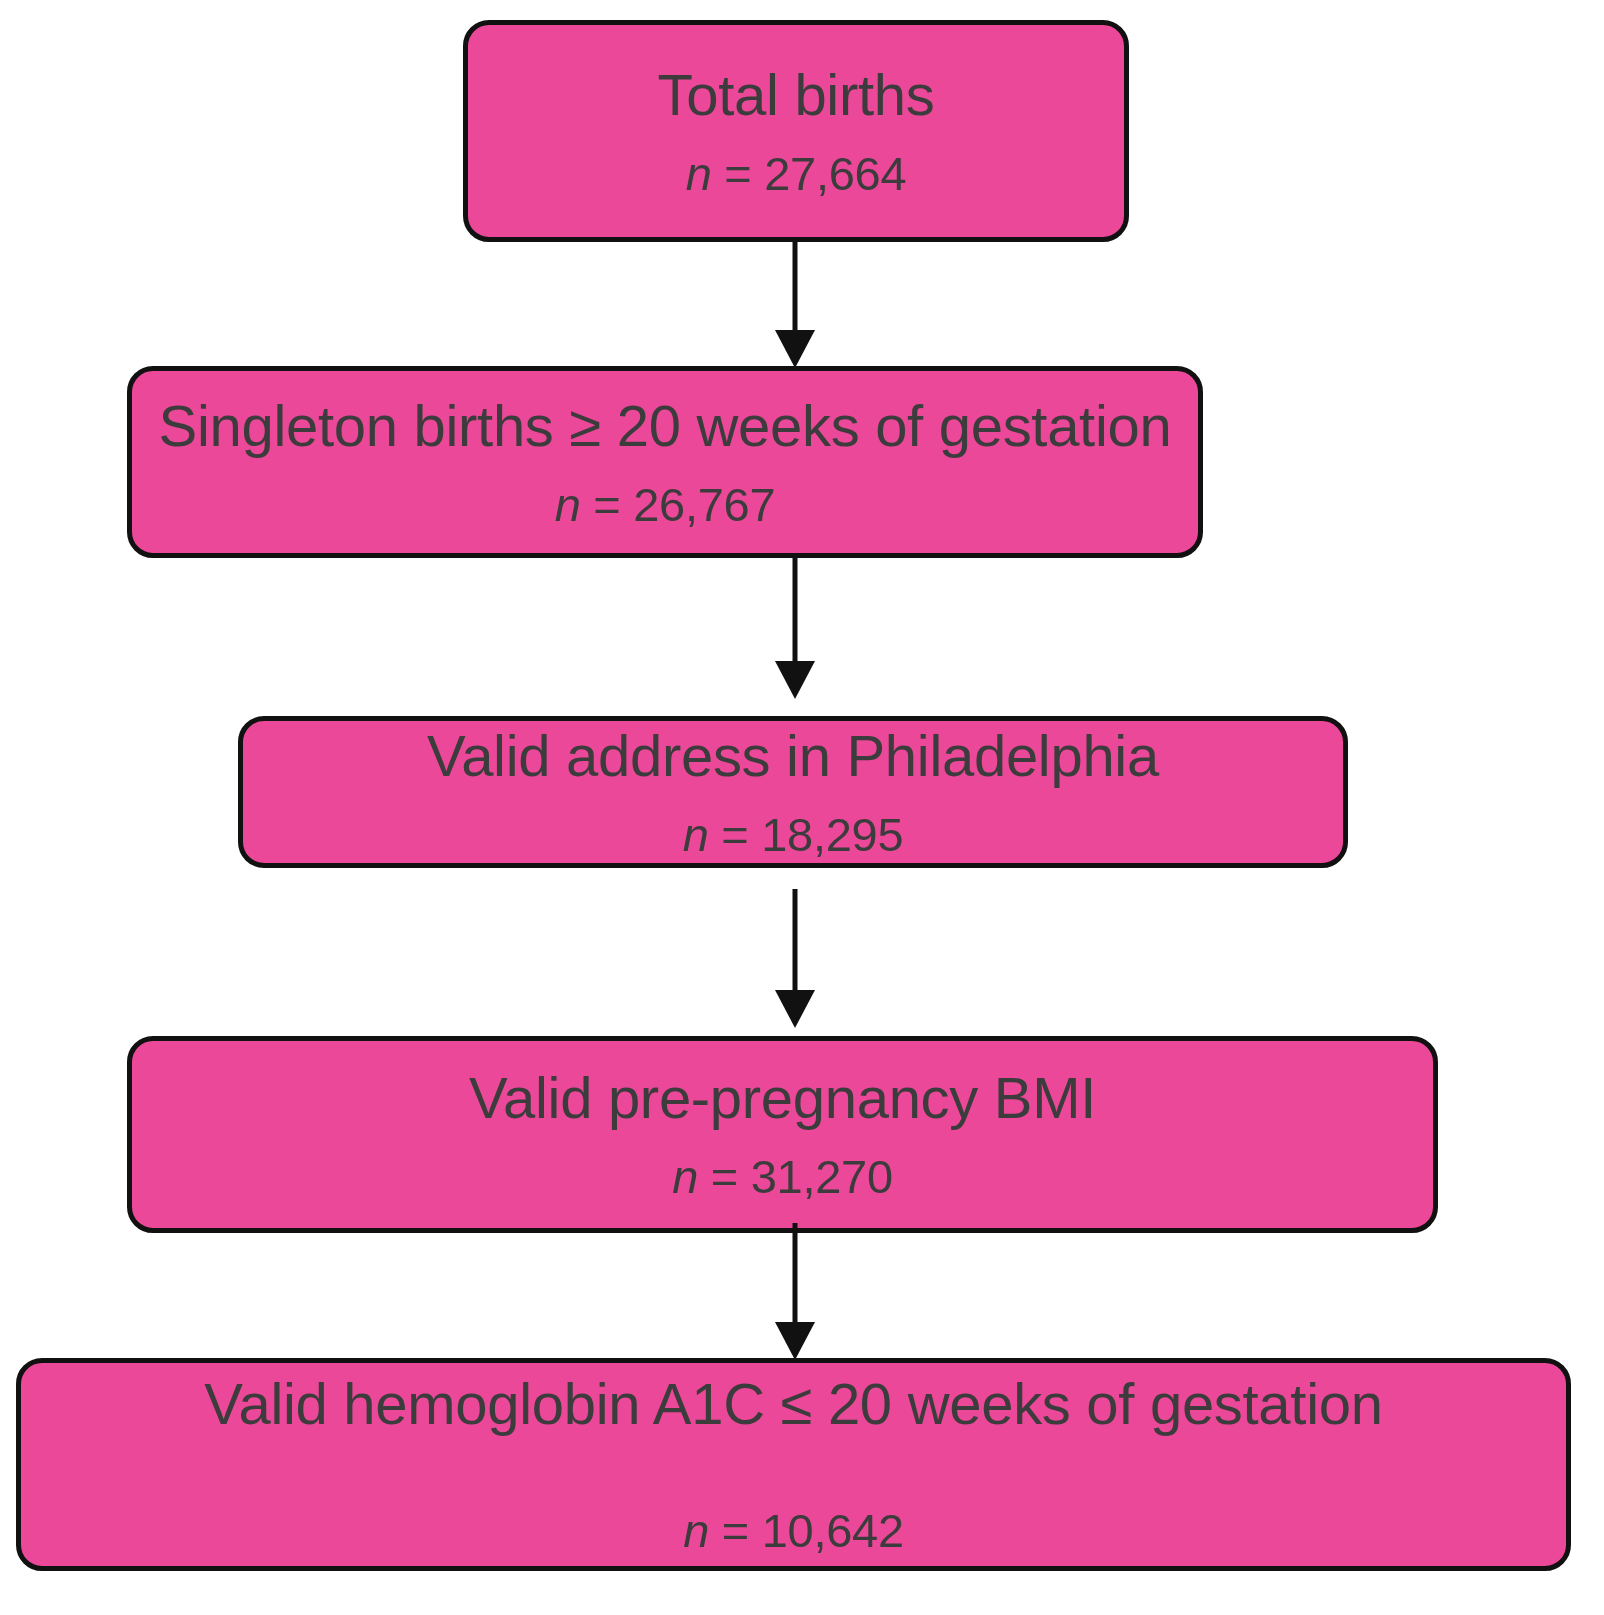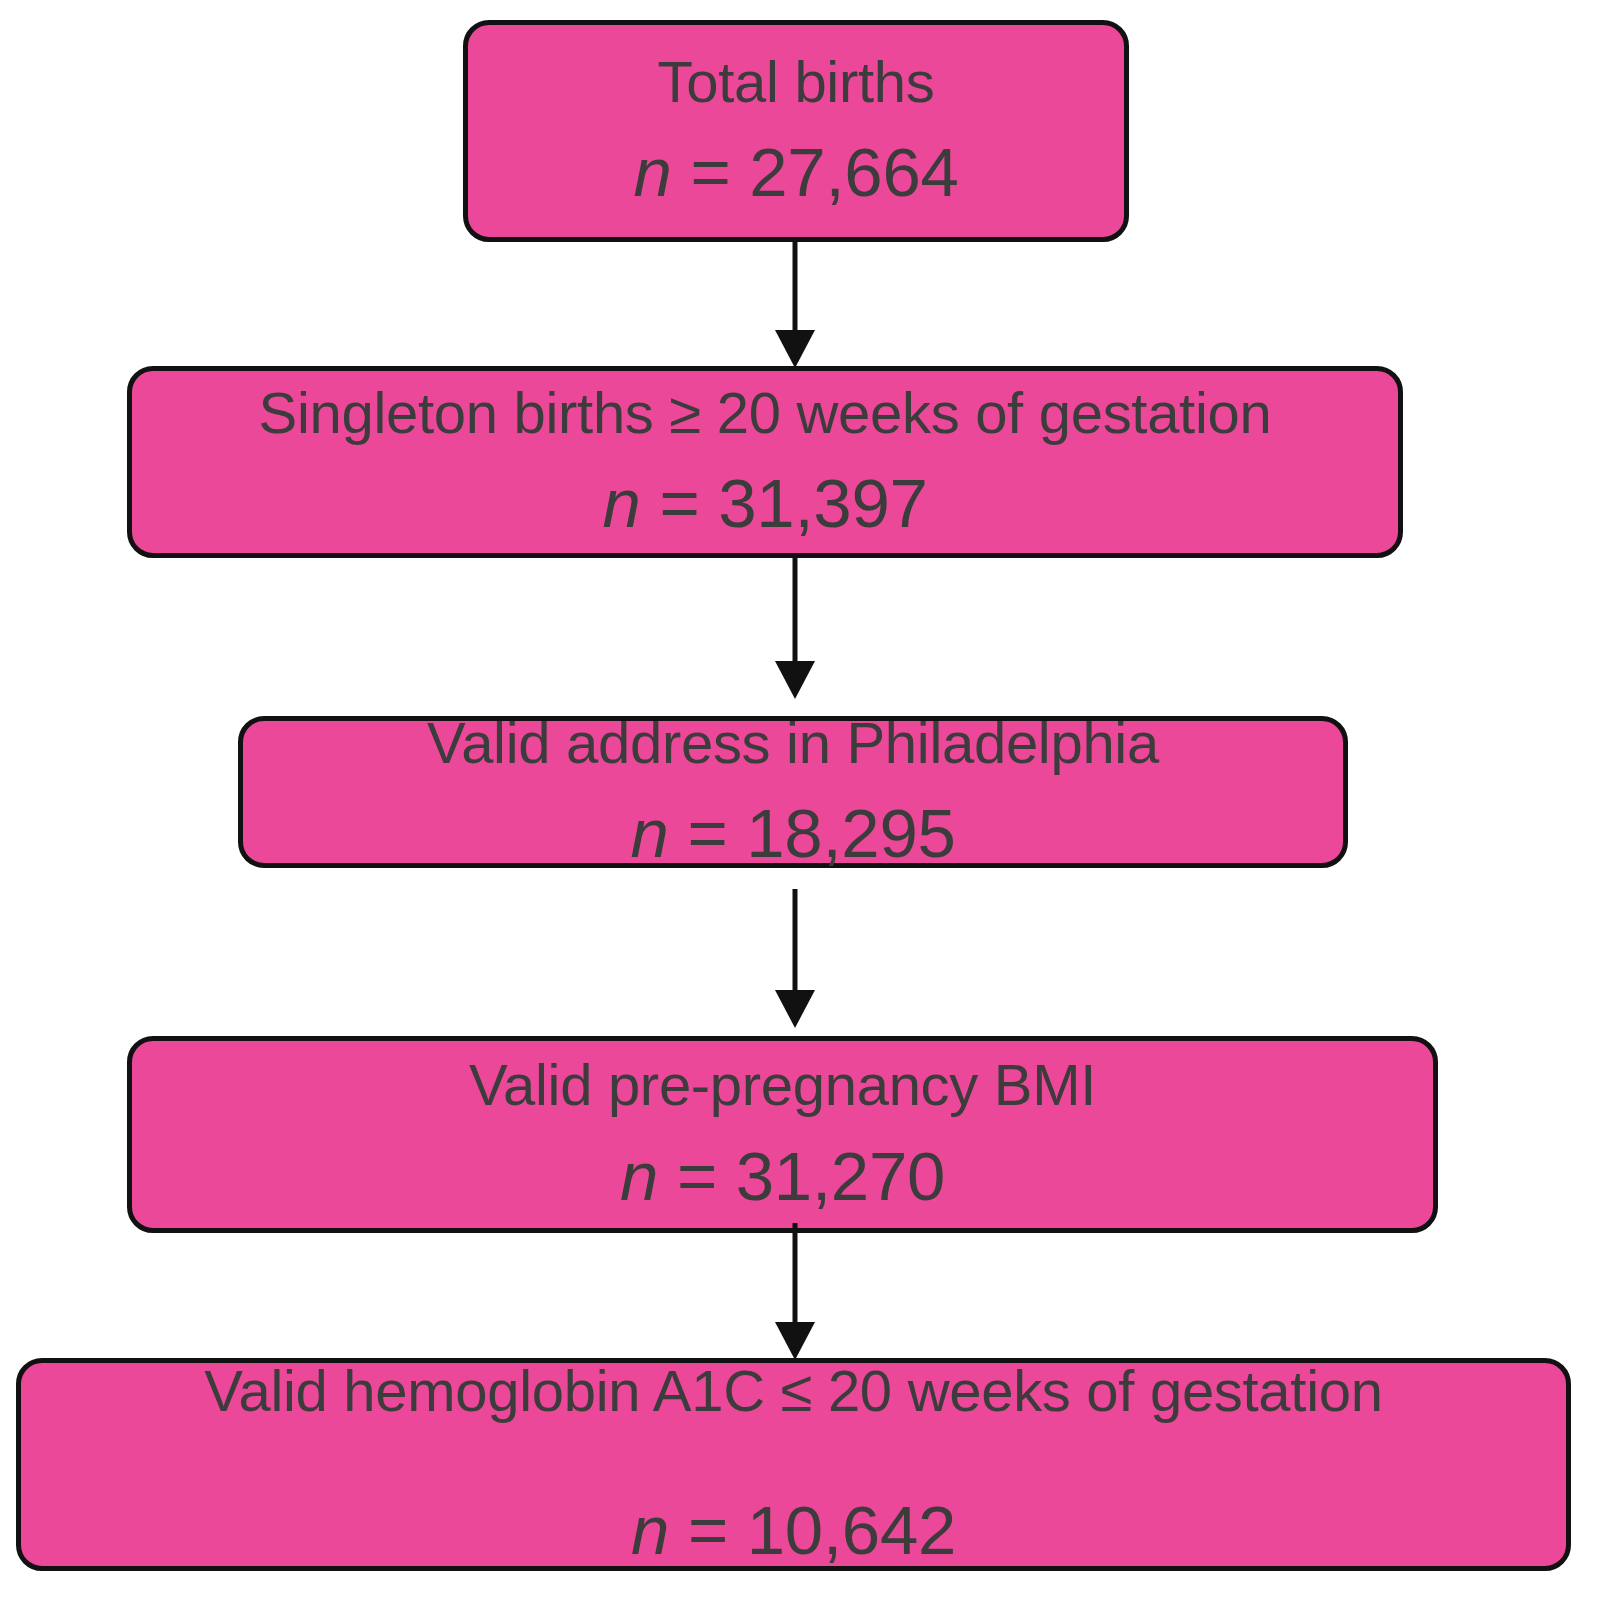--- a/index.html
+++ b/index.html
@@ -30,32 +30,32 @@
     text-align: center;
     color: #3c3c3c;
     line-height: 1.22;
   }
   .node .line1 {
     font-size: 58px;
     letter-spacing: -0.3px;
     white-space: nowrap;
   }
   .node .line2 {
-    font-size: 69px;
+    font-size: 47px;
     letter-spacing: -0.3px;
     white-space: nowrap;
     margin-top: 14px;
   }
   .node .line2 .nvar {
     font-style: italic;
   }
 
   
   #node-0 { left: 463px;  top: 20px;   width: 666px;  height: 222px; }
-  #node-1 { left: 127px;  top: 366px;  width: 1276px; height: 192px; }
+  #node-1 { left: 127px;  top: 366px;  width: 1076px; height: 192px; }
   #node-2 { left: 238px;  top: 716px;  width: 1110px; height: 152px; }
   #node-3 { left: 127px;  top: 1036px; width: 1311px; height: 197px; }
   #node-4 { left: 16px;   top: 1358px; width: 1555px; height: 213px; gap: 48px; }
 
   
   .connector {
     position: absolute;
     width: 60px;
   }
   .connector svg { display: block; width: 100%; height: 100%; }
@@ -77,21 +77,21 @@
 
   <div class="connector" id="conn-0">
     <svg viewBox="0 0 60 126" preserveAspectRatio="none">
       <line x1="30" y1="0" x2="30" y2="96" stroke="#111111" stroke-width="5"></line>
       <polygon points="10,88 50,88 30,126" fill="#111111"></polygon>
     </svg>
   </div>
 
   <div class="node" id="node-1">
     <div class="line1">Singleton births ≥ 20 weeks of gestation</div>
-    <div class="line2"><span class="nvar">n</span><span> = </span><span>31,397</span></div>
+    <div class="line2"><span class="nvar">n</span><span> = </span><span>26,767</span></div>
   </div>
 
   <div class="connector" id="conn-1">
     <svg viewBox="0 0 60 141" preserveAspectRatio="none">
       <line x1="30" y1="0" x2="30" y2="111" stroke="#111111" stroke-width="5"></line>
       <polygon points="10,103 50,103 30,141" fill="#111111"></polygon>
     </svg>
   </div>
 
   <div class="node" id="node-2">

